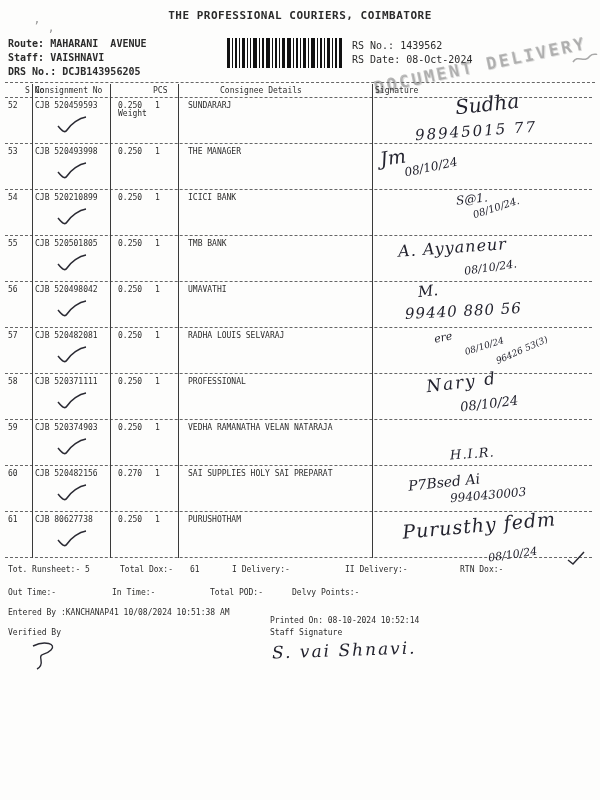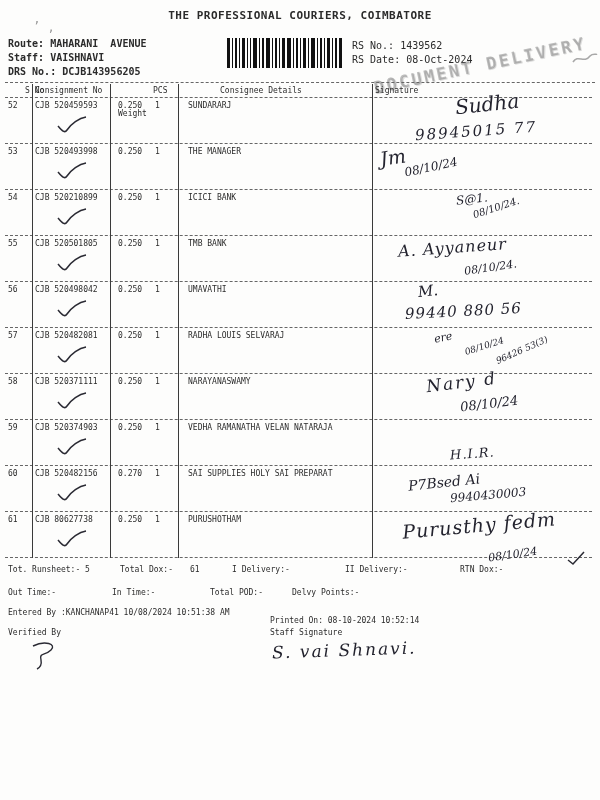--- a/index.html
+++ b/index.html
@@ -211,21 +211,21 @@
       <span class="hw sig-name">ere</span>
       <span class="hw sig-note">08/10/24</span>
       <span class="hw sig-note2">96426 53(3)</span>
     </div>
   </div>
         <div class="row" style="top: 290px;">
     <span class="cell c-sno">58</span>
     <span class="cell c-con">CJB 520371111</span>
     <span class="cell c-wt">0.250</span>
     <span class="cell c-pcs">1</span>
-    <span class="cell c-cons">NARAYANASWAMY</span>
+    <span class="cell c-cons">PROFESSIONAL</span>
     <svg class="check" width="34" height="22">
       <path d="M3,12 C8,18 10,19 12,16 C16,10 24,4 31,3" stroke="#2a2a33" stroke-width="1.5" fill="none"></path>
     </svg>
     <div class="sig-cell sig-r6">
       <span class="hw sig-name">Nary d</span>
       <span class="hw sig-note">08/10/24</span>
       <span class="hw sig-note2"></span>
     </div>
   </div>
         <div class="row" style="top: 336px;">

